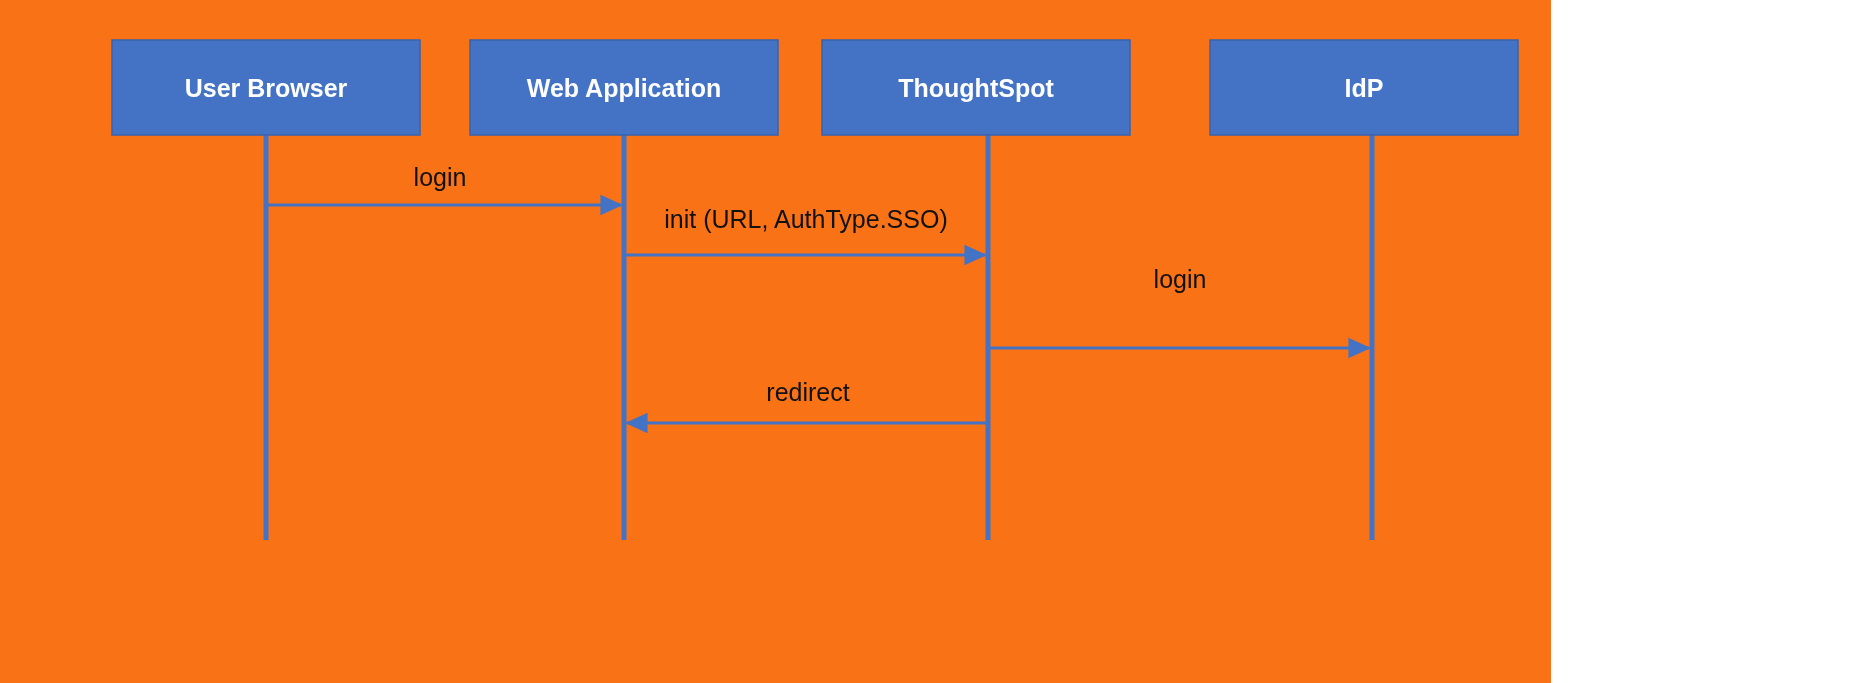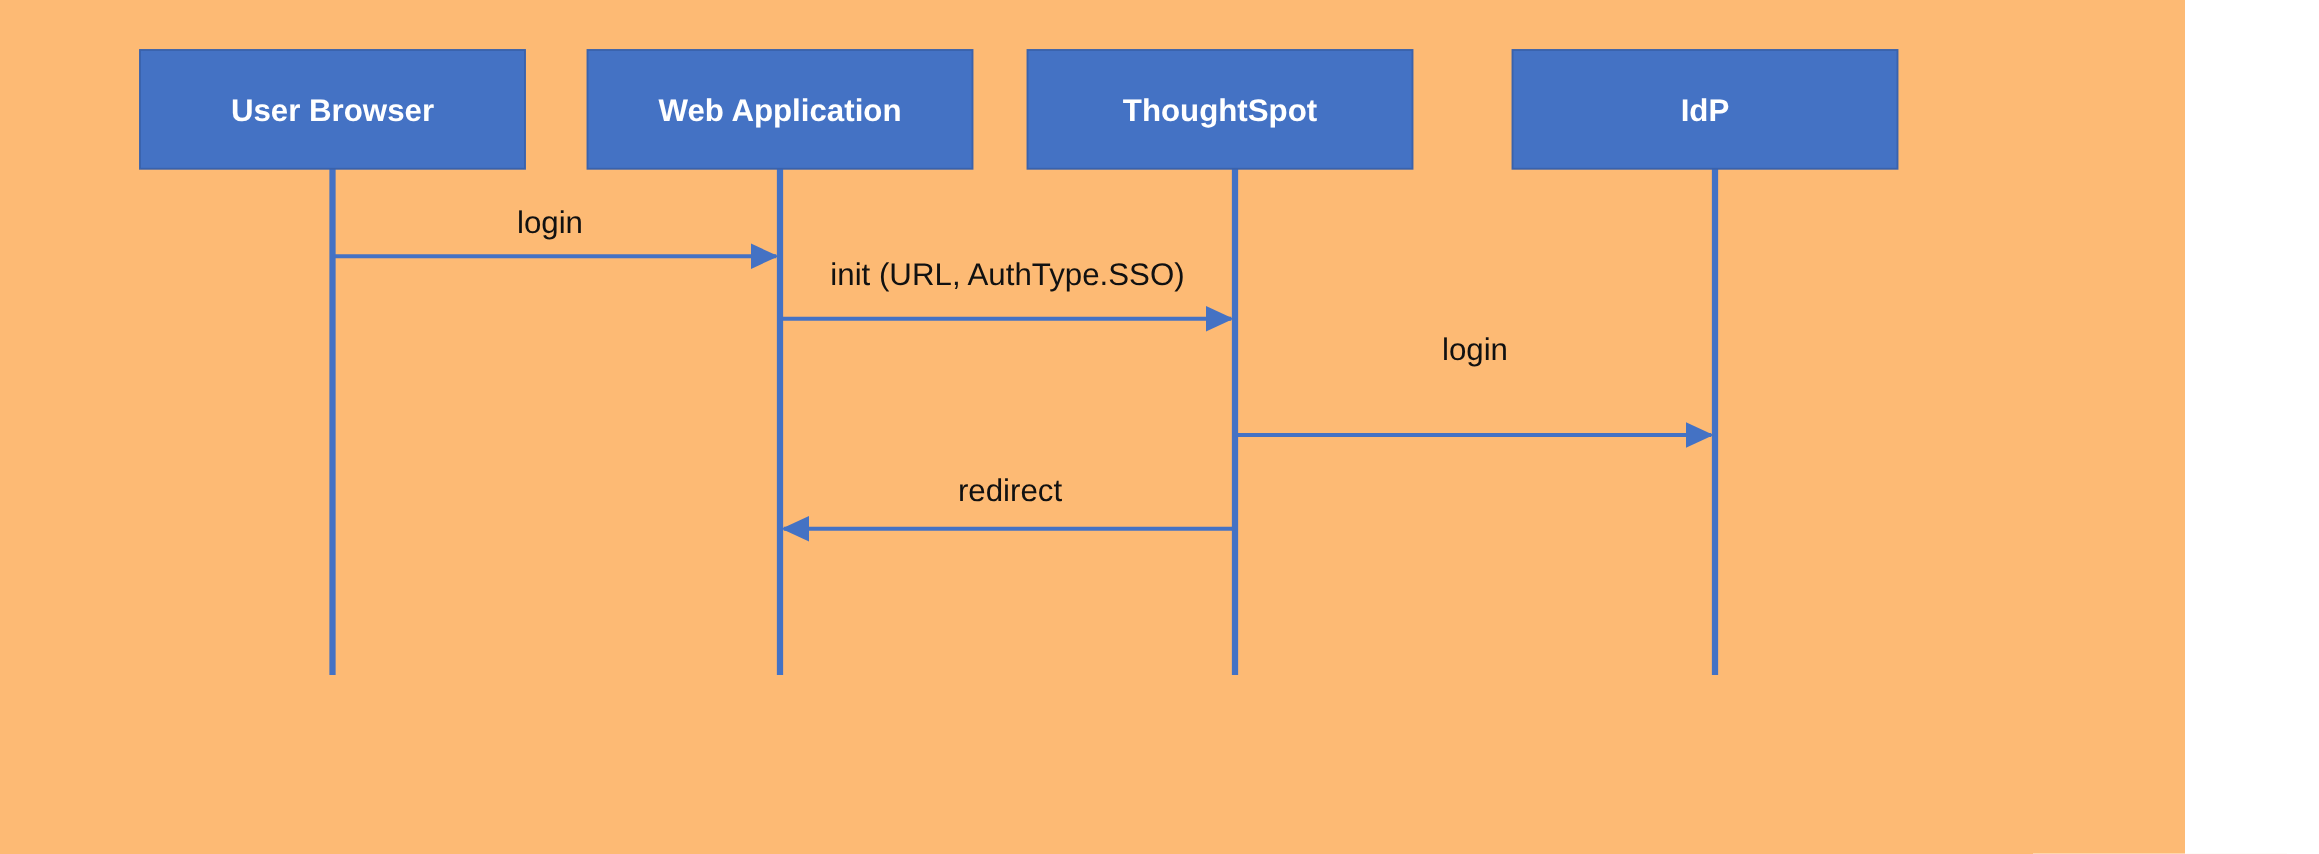--- a/index.html
+++ b/index.html
@@ -5,23 +5,23 @@
   html, body {
     margin: 0;
     padding: 0;
     background: #ffffff;
   }
   body {
     font-family: "Liberation Sans", sans-serif;
   }
   #diagram-root {
     position: relative;
-    width: 1748px;
+    width: 1551px;
     height: 683px;
-    background: #fdba74;
+    background: #f97316;
     overflow: hidden;
   }
   svg#sequence-canvas {
     position: absolute;
     top: 0;
     left: 0;
     width: 1855px;
     height: 683px;
     display: block;
   }

